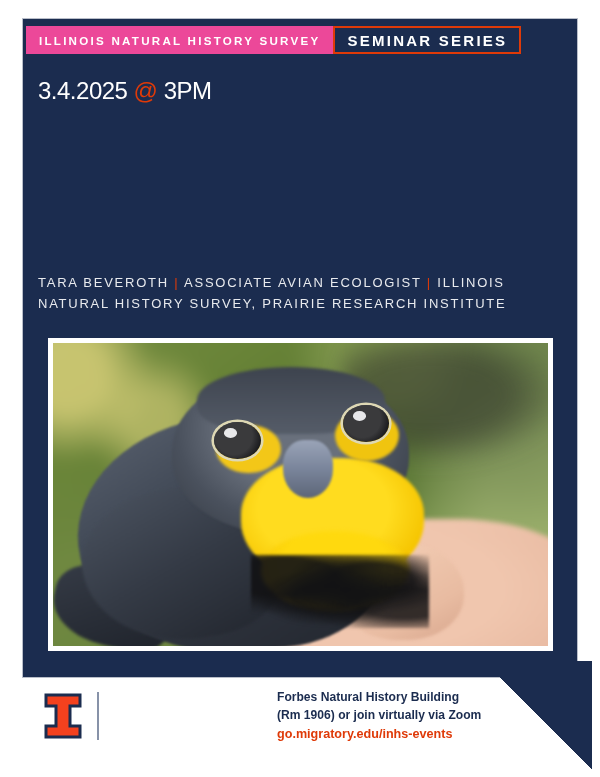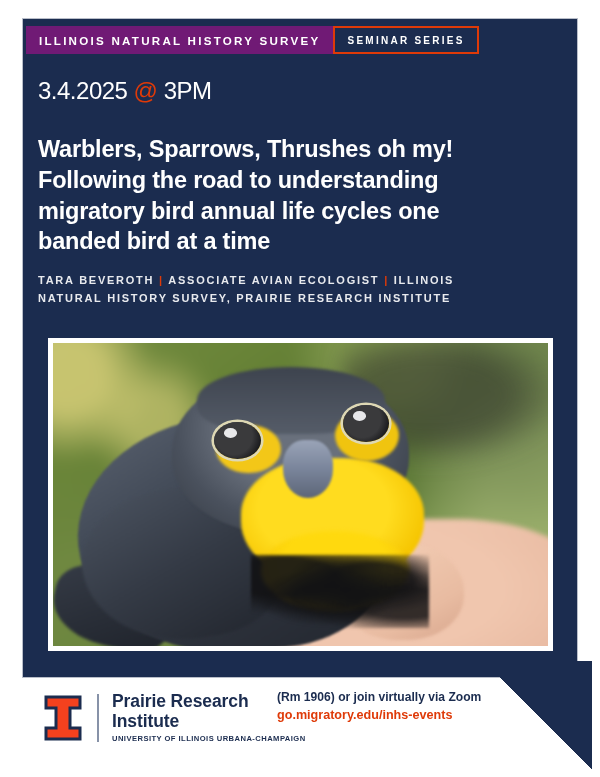--- a/index.html
+++ b/index.html
@@ -16,51 +16,51 @@
   #navy-panel{
     position:absolute;left:22px;top:18px;width:556px;height:660px;
     background:#1b2c4f;border:1px solid #b9bec9;box-sizing:border-box;
   }
 
   
   #header-banner{
     position:absolute;left:26px;top:26px;height:28px;display:flex;align-items:stretch;
   }
   #banner-primary{
-    background:#701a75;display:flex;align-items:center;padding:0 13px;
+    background:#ec4899;display:flex;align-items:center;padding:0 13px;
   }
   #banner-primary span{
     color:#ffffff;font-size:11.6px;font-weight:bold;letter-spacing:2.25px;white-space:nowrap;
   }
   #banner-secondary{
     background:#1b2c4f;border:2px solid #df3a08;display:flex;align-items:center;padding:0 12px;
     box-sizing:border-box;margin-left:0;
   }
   #banner-secondary span{
-    color:#ffffff;font-size:10px;font-weight:bold;letter-spacing:2.25px;white-space:nowrap;
+    color:#ffffff;font-size:15px;font-weight:bold;letter-spacing:2.25px;white-space:nowrap;
   }
 
   
   #date-line{
     position:absolute;left:38px;top:78px;width:520px;
     color:#ffffff;font-size:24px;font-weight:normal;letter-spacing:-0.5px;line-height:1.1;
   }
   #date-at{color:#df3a08;font-weight:normal;}
 
   
   #talk-title{
     position:absolute;left:38px;top:134px;width:530px;
     color:#ffffff;font-size:23.5px;font-weight:bold;line-height:1.31;letter-spacing:-0.2px;
   }
   #talk-title .tline{display:block;}
 
   
   #speaker-credit{
     position:absolute;left:38px;top:272px;width:500px;
-    color:#e8eaee;font-size:11px;font-weight:bold;letter-spacing:1.75px;line-height:1.62;
+    color:#e8eaee;font-size:13px;font-weight:normal;letter-spacing:1.75px;line-height:1.62;
   }
   #speaker-credit .sep{color:#df3a08;}
 
   
   #photo-frame{
     position:absolute;left:48px;top:338px;width:505px;height:313px;
     background:#ffffff;padding:5px;box-sizing:border-box;
   }
   #photo{
     position:relative;width:100%;height:100%;overflow:hidden;
@@ -232,26 +232,20 @@
       <span>SEMINAR SERIES</span>
     </div>
   </div>
 
   <div id="date-line">
     <span>3.4.2025</span>
     <span id="date-at">@</span>
     <span>3PM</span>
   </div>
 
-  <div id="talk-title">
-    <span class="tline">Warblers, Sparrows, Thrushes oh my!</span>
-    <span class="tline">Following the road to understanding</span>
-    <span class="tline">migratory bird annual life cycles one</span>
-    <span class="tline">banded bird at a time</span>
-  </div>
 
   <div id="speaker-credit">
     <span>TARA BEVEROTH</span>
     <span class="sep">|</span>
     <span>ASSOCIATE AVIAN ECOLOGIST</span>
     <span class="sep">|</span>
     <span>ILLINOIS</span>
     <br>
     <span>NATURAL HISTORY SURVEY, PRAIRIE RESEARCH INSTITUTE</span>
   </div>
@@ -287,25 +281,21 @@
   </div>
 
   <div id="logo-lockup">
     <div id="block-i">
       <svg width="38" height="46" viewBox="0 0 38 46" aria-hidden="true">
         <path d="M2 2 H36 V13 H26 V33 H36 V44 H2 V33 H12 V13 H2 Z" fill="#f4411e" stroke="#1b2c4f" stroke-width="3"></path>
         <path d="M2 2 H36 V13 H26 V33 H36 V44 H2 V33 H12 V13 H2 Z" fill="none" stroke="#cdd3dd" stroke-width="1" transform="translate(0,0) scale(1)" opacity="0"></path>
       </svg>
     </div>
     <div id="logo-divider"></div>
-    <div id="wordmark">
-      <span class="w-line">Prairie Research</span>
-      <span class="w-line">Institute</span>
-      <span class="w-sub">UNIVERSITY OF ILLINOIS URBANA-CHAMPAIGN</span>
-    </div>
   </div>
 
   <div id="venue-block">
+    <div class="v-strong">Forbes Natural History Building</div>
     <div class="v-strong">(Rm 1906) or join virtually via Zoom</div>
     <div class="v-url">go.migratory.edu/inhs-events</div>
   </div>
 
 </div>
 
 </body></html>

